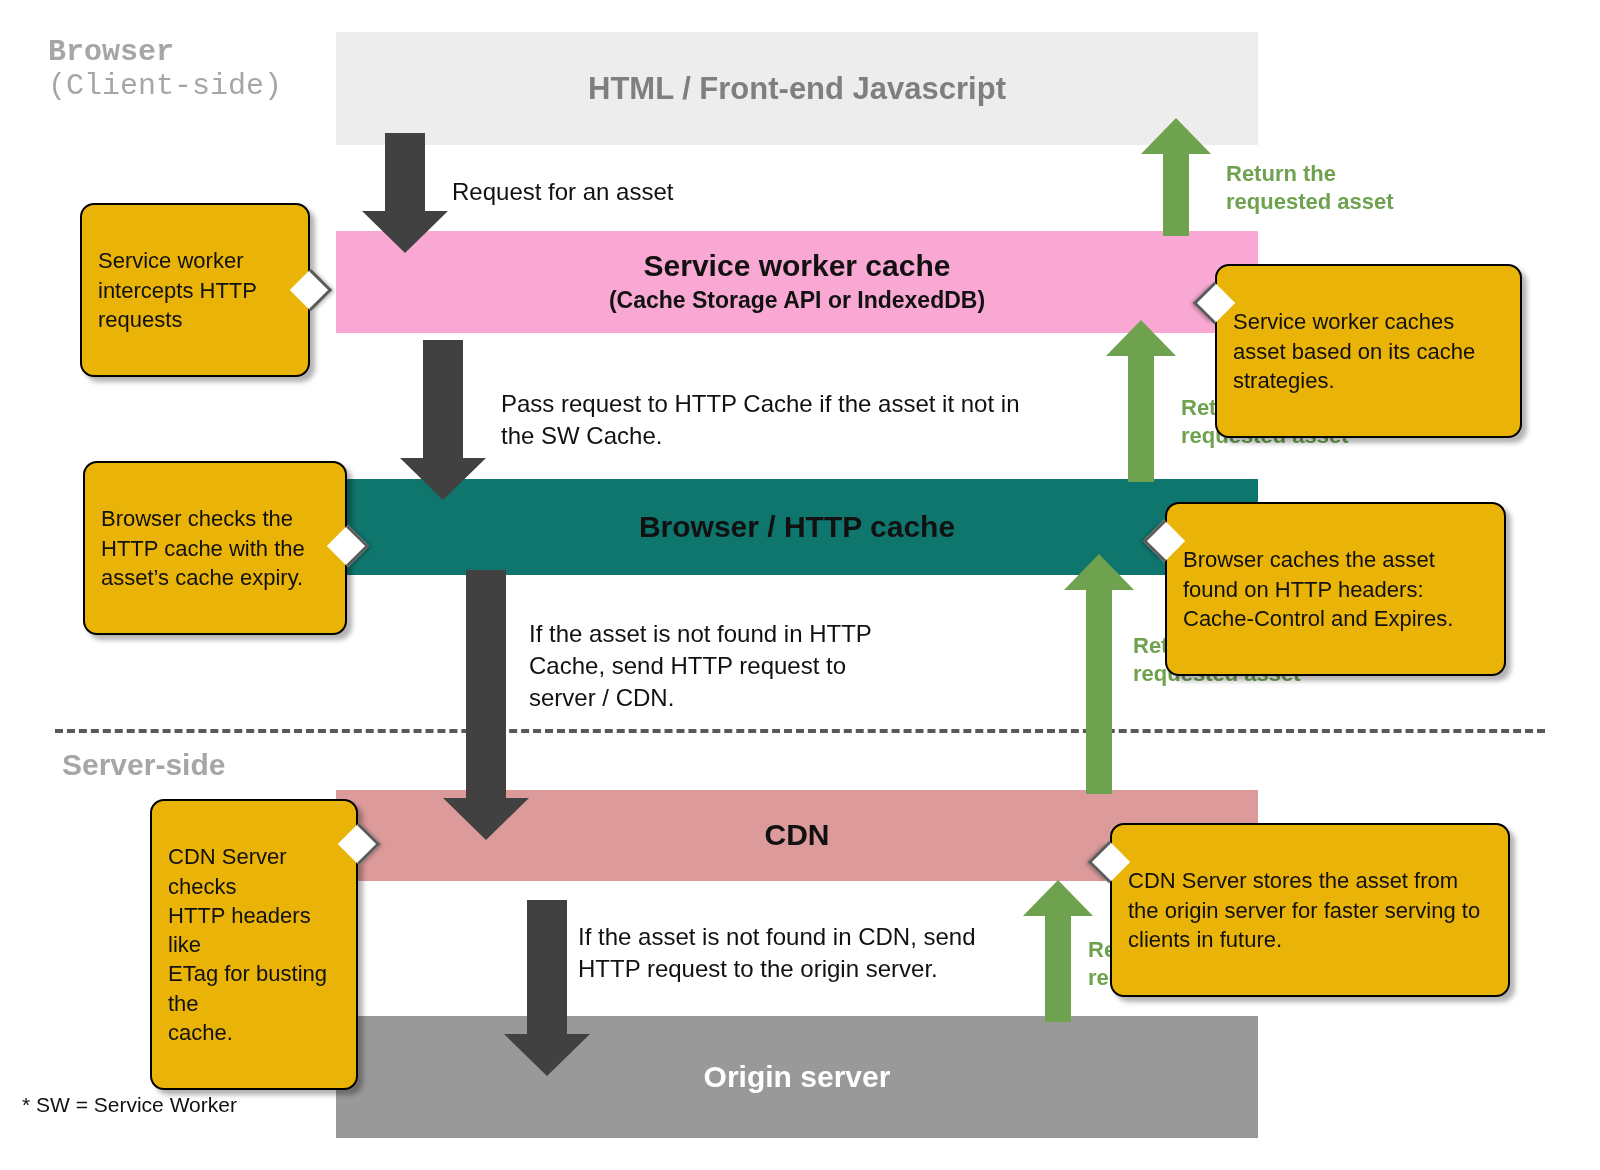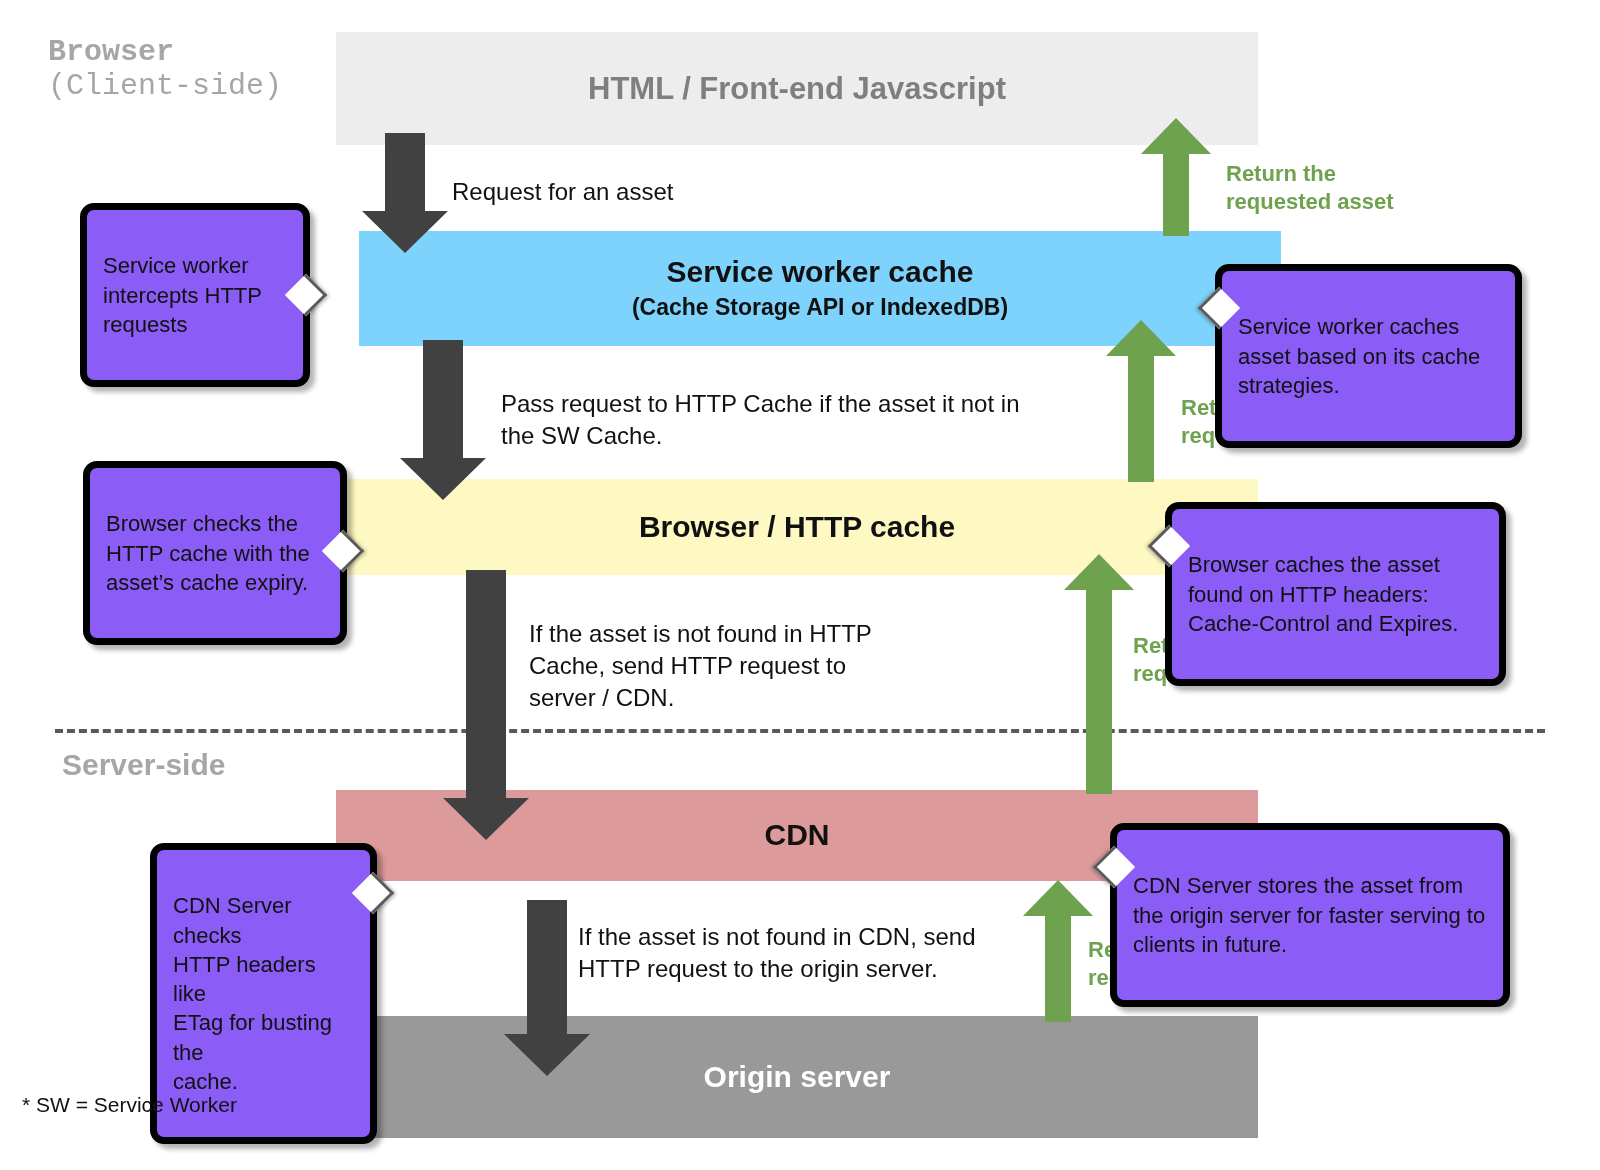--- a/index.html
+++ b/index.html
@@ -38,30 +38,29 @@
     line-height: 1.2;
   }
 
   #band-html {
     left: 336px; top: 32px; width: 922px; height: 113px;
     background: #ededed;
   }
   #band-html .band-title { font-size: 31px; color: #7f7f7f; }
 
   #band-sw {
-    left: 336px; top: 231px; width: 922px; height: 115px;
-    background: #7dd3fc;
-    margin-left: 23px;
+    left: 336px; top: 231px; width: 922px; height: 102px;
+    background: #f9a8d4;
   }
   #band-sw .band-title { font-size: 30px; color: #111; }
   #band-sw .band-sub   { font-size: 23px; color: #111; margin-top: 4px; }
 
   #band-http {
     left: 336px; top: 479px; width: 922px; height: 96px;
-    background: #fef9c3;
+    background: #0f766e;
   }
   #band-http .band-title { font-size: 30px; color: #111; }
 
   #band-cdn {
     left: 336px; top: 790px; width: 922px; height: 91px;
     background: #dd9a9a;
   }
   #band-cdn .band-title { font-size: 30px; color: #111; }
 
   #band-origin {
@@ -116,22 +115,22 @@
     white-space: pre-line;
   }
 
   
   .arrow { position: absolute; }
   .arrow svg { display: block; }
 
   
   .callout {
     position: absolute;
-    background: #8b5cf6;
-    border: 7px solid #000000;
+    background: #eab308;
+    border: 2px solid #000000;
     border-radius: 14px;
     box-sizing: border-box;
     font-size: 22px;
     color: #111;
     line-height: 1.33;
     padding: 12px 16px;
     box-shadow: 5px 5px 5px rgba(0,0,0,0.30);
     white-space: pre-line;
   }
   
@@ -285,21 +284,21 @@
     <span class="tail tail-right" style="top:68px;"></span>
   </div>
 
   <div class="callout" style="left:1165px; top:502px; width:341px;">
     <span>Browser caches the asset
 found on HTTP headers:
 Cache-Control and Expires.</span>
     <span class="tail tail-left" style="top:22px;"></span>
   </div>
 
-  <div class="callout" style="left:150px; top:843px; width:227px;">
+  <div class="callout" style="left:150px; top:799px; width:208px;">
     <span>CDN Server checks
 HTTP headers like
 ETag for busting the
 cache.</span>
     <span class="tail tail-right" style="top:28px;"></span>
   </div>
 
   <div class="callout" style="left:1110px; top:823px; width:400px;">
     <span>CDN Server stores the asset from
 the origin server for faster serving to

